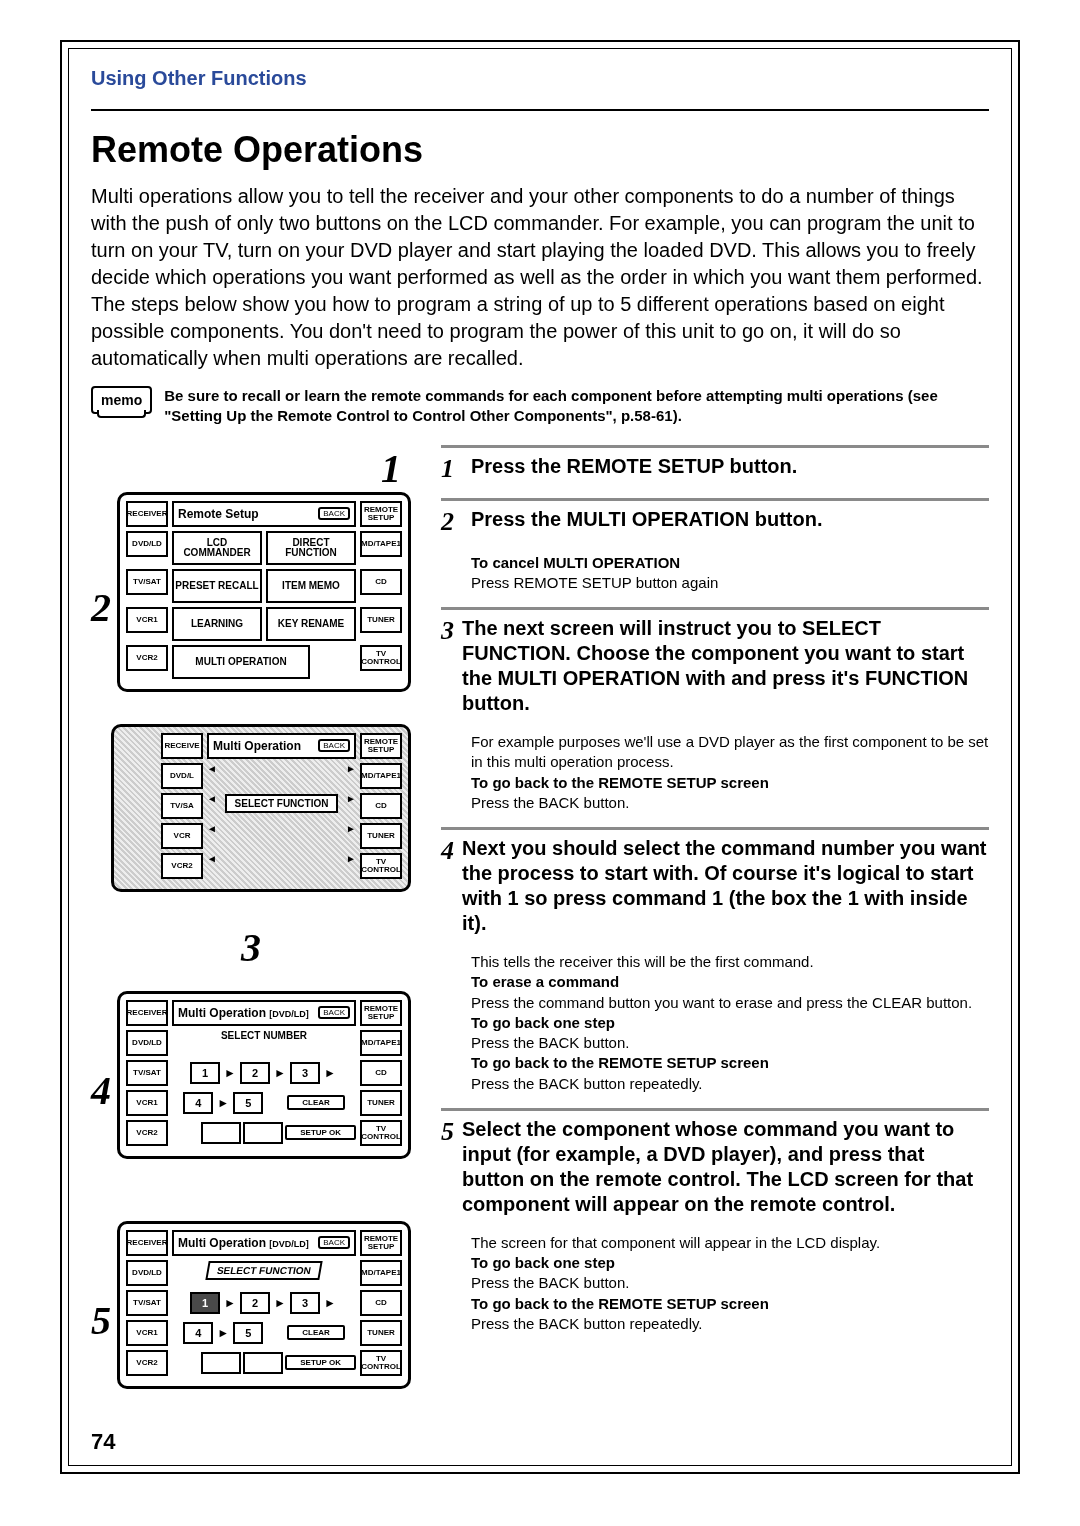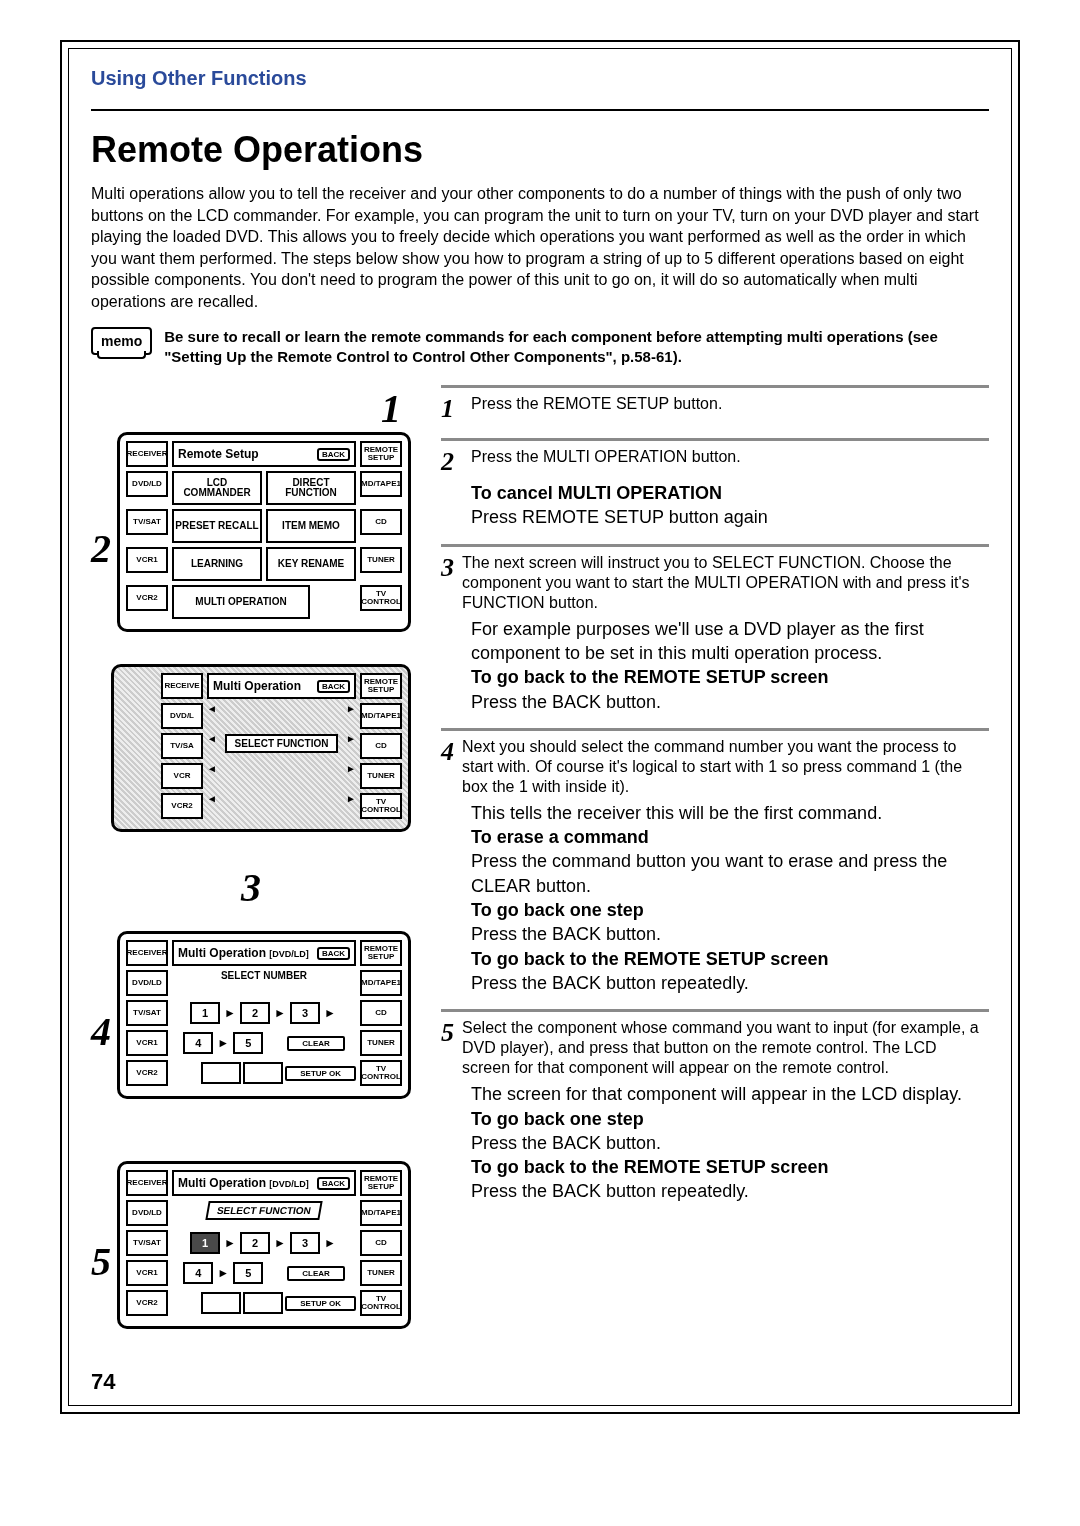--- a/index.html
+++ b/index.html
@@ -2,41 +2,41 @@
 <html><head>
 <meta charset="utf-8">
 <style>
   * { box-sizing: border-box; margin: 0; padding: 0; }
   body { background: #fff; font-family: Arial, Helvetica, sans-serif; color: #000; width: 1080px; margin: 0 auto; padding: 40px 60px; }
   .page-border { border: 2px solid #000; padding: 6px; }
   .inner-border { border: 1px solid #000; padding: 18px 22px 10px 22px; }
   .header-bar { border-bottom: 2px solid #000; padding-bottom: 19px; margin-bottom: 18px; }
   .header-text { color: #2a4a9a; font-weight: bold; font-size: 20px; }
   h1.title { font-size: 36px; font-weight: bold; margin-bottom: 12px; }
-  .intro { font-size: 16px; line-height: 1.35; margin-bottom: 14px; }
+  .intro { font-size: 20px; line-height: 1.35; margin-bottom: 14px; }
   .memo-row { display: flex; align-items: flex-start; gap: 12px; margin-bottom: 18px; }
   .memo-box { border: 2px solid #000; border-radius: 4px; padding: 4px 8px; font-size: 14px; font-weight: bold; position: relative; }
   .memo-box::after { content: ""; position: absolute; left: 4px; right: 4px; bottom: -6px; height: 6px; border-left:2px solid #000; border-right:2px solid #000; border-bottom:2px solid #000; border-radius:0 0 4px 4px; background:#fff; }
   .memo-text { font-size: 15px; font-weight: bold; line-height: 1.35; }
   .columns { display: flex; gap: 30px; }
   .col-left { width: 320px; flex: 0 0 320px; }
   .col-right { flex: 1; }
   .step-num-big { font-family: "Times New Roman", serif; font-style: italic; font-weight: bold; font-size: 40px; }
   .step-num-right { font-family: "Times New Roman", serif; font-style: italic; font-weight: bold; font-size: 26px; display: inline-block; width: 22px; vertical-align: top; }
   .step-block { border-top: 3px solid #8a8a8a; padding-top: 6px; margin-bottom: 14px; }
   .step-head { display: flex; align-items: flex-start; gap: 8px; }
-  .step-title { font-size: 16px; font-weight: normal; line-height: 1.25; }
-  .step-body { margin-left: 30px; font-size: 18px; line-height: 1.35; margin-top: 4px; }
+  .step-title { font-size: 20px; font-weight: bold; line-height: 1.25; }
+  .step-body { margin-left: 30px; font-size: 15px; line-height: 1.35; margin-top: 16px; }
   .step-body .bold { font-weight: bold; }
   .lcd { border: 3px solid #000; border-radius: 10px; padding: 6px; background: #fff; margin-bottom: 32px; width: 300px; }
   .lcd-row { display: flex; align-items: stretch; gap: 4px; margin-bottom: 4px; }
   .side-btn { border: 2px solid #000; font-size: 8px; font-weight: bold; width: 42px; height: 26px; display:flex; align-items:center; justify-content:center; text-align:center; line-height:1; padding:1px; background:#fff;}
   .main-btn { border: 2px solid #000; font-size: 10px; font-weight: bold; flex:1; height: 34px; display:flex; align-items:center; justify-content:center; text-align:center; line-height:1; padding:1px; background:#fff;}
   .lcd-title { border:2px solid #000; flex:1; font-size:12px; font-weight:bold; display:flex; align-items:center; justify-content:space-between; padding:2px 4px; height:26px;}
-  .back-chip { border:2px solid #000; border-radius:3px; font-size:8px; font-weight:bold; padding:0 3px;}
+  .back-chip { border:2px solid #000; border-radius:3px; font-size:8px; font-weight:normal; padding:0 3px;}
   .hatch { background: repeating-linear-gradient(45deg, #ccc 0 2px, #eee 2px 4px); padding-left: 47px; }
   .num-box { border:2px solid #000; width:30px; height:22px; font-size:11px; font-weight:bold; display:inline-flex; align-items:center; justify-content:center; background:#fff;}
   .arrow-cell { width:16px; text-align:center; font-size:12px; }
   .small-btn { border:2px solid #000; border-radius:2px; font-size:8px; font-weight:bold; padding:1px 13px; display:inline-flex; align-items:center; justify-content:center;}
   .left-label-row { display:flex; align-items:center; gap:6px; }
   .page-num { font-size: 22px; font-weight: bold; margin-top: 8px; }
   .select-fn-banner { border:2px solid #000; font-size:10px; font-weight:bold; padding:2px 8px; background:#fff; display:inline-block;}
   .tri { font-size:10px; }
   .dark { background:#4a4a4a; color:#fff; }
 </style>

